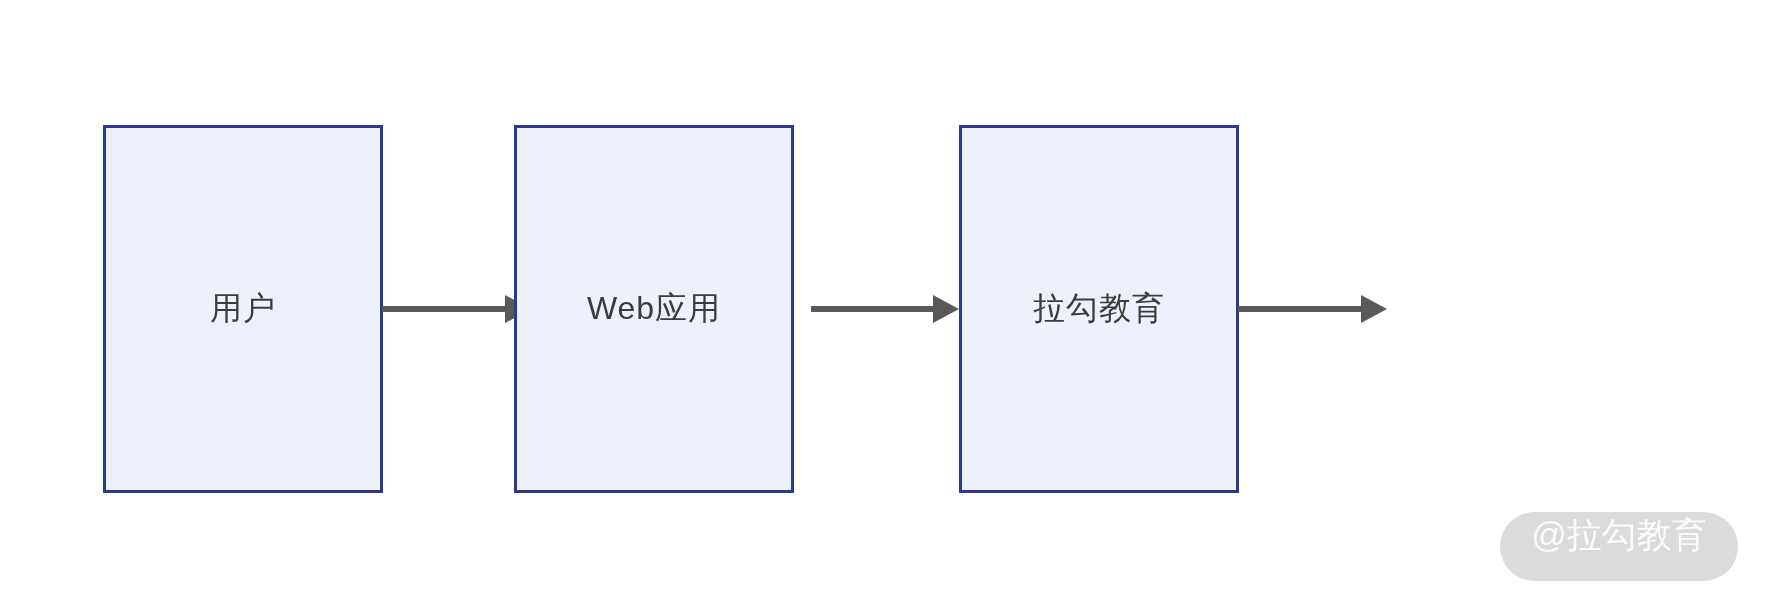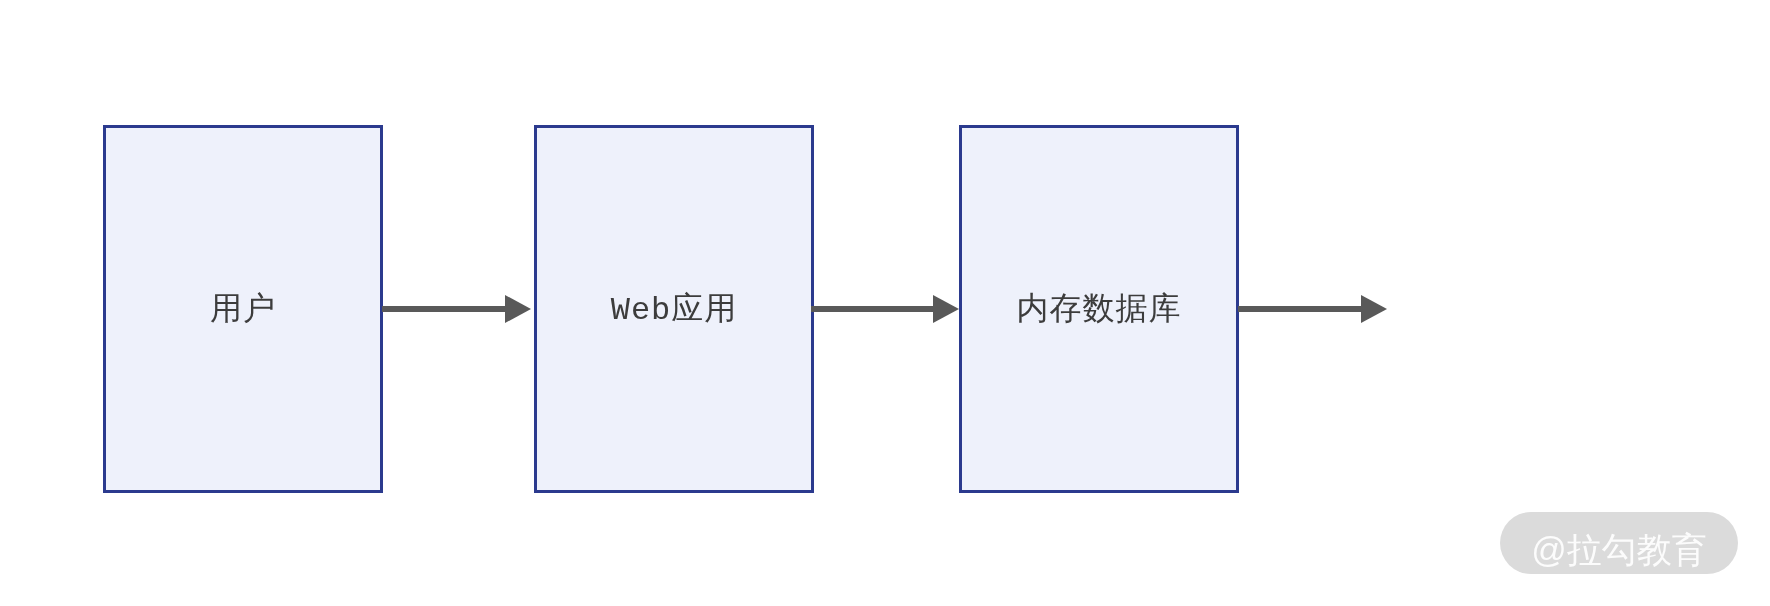--- a/index.html
+++ b/index.html
@@ -34,21 +34,21 @@
     justify-content: center;
   }
   .node-label {
     font-size: 32px;
     color: var(--node-text);
     font-weight: 500;
     letter-spacing: 1px;
     white-space: nowrap;
   }
   .node-1 { left: 103px; }
-  .node-2 { left: 534px; font-family: Liberation Mono, monospace; }
+  .node-2 { left: 514px; }
   .node-3 { left: 959px; }
   .node-4 { left: 1387px; }
 
   .arrow {
     position: absolute;
     top: 295px;
     height: 28px;
   }
   .arrow-1 { left: 382px; width: 149px; }
   .arrow-2 { left: 811px; width: 148px; }
@@ -70,25 +70,25 @@
     border-top: 14px solid transparent;
     border-bottom: 14px solid transparent;
     border-left: 26px solid var(--arrow);
   }
 
   .watermark {
     position: absolute;
     left: 1500px;
     top: 512px;
     width: 238px;
-    height: 62px;
+    height: 69px;
     border-radius: 35px;
     background: var(--watermark-bg);
     display: flex;
-    align-items: flex-end;
+    align-items: flex-start;
     justify-content: center;
   }
   .watermark-label {
     font-size: 35px;
     color: var(--watermark-text);
     opacity: 0.92;
     white-space: nowrap;
   }
 </style>
 </head>
@@ -108,21 +108,21 @@
   <div class="node node-2">
     <span class="node-label">Web应用</span>
   </div>
 
   <div class="arrow arrow-2">
     <div class="arrow-shaft"></div>
     <div class="arrow-head"></div>
   </div>
 
   <div class="node node-3">
-    <span class="node-label">内存数据库</span>
+    <span class="node-label">拉勾教育</span>
   </div>
 
   <div class="arrow arrow-3">
     <div class="arrow-shaft"></div>
     <div class="arrow-head"></div>
   </div>
 
 
   <div class="watermark">
     <span class="watermark-label">@拉勾教育</span>

